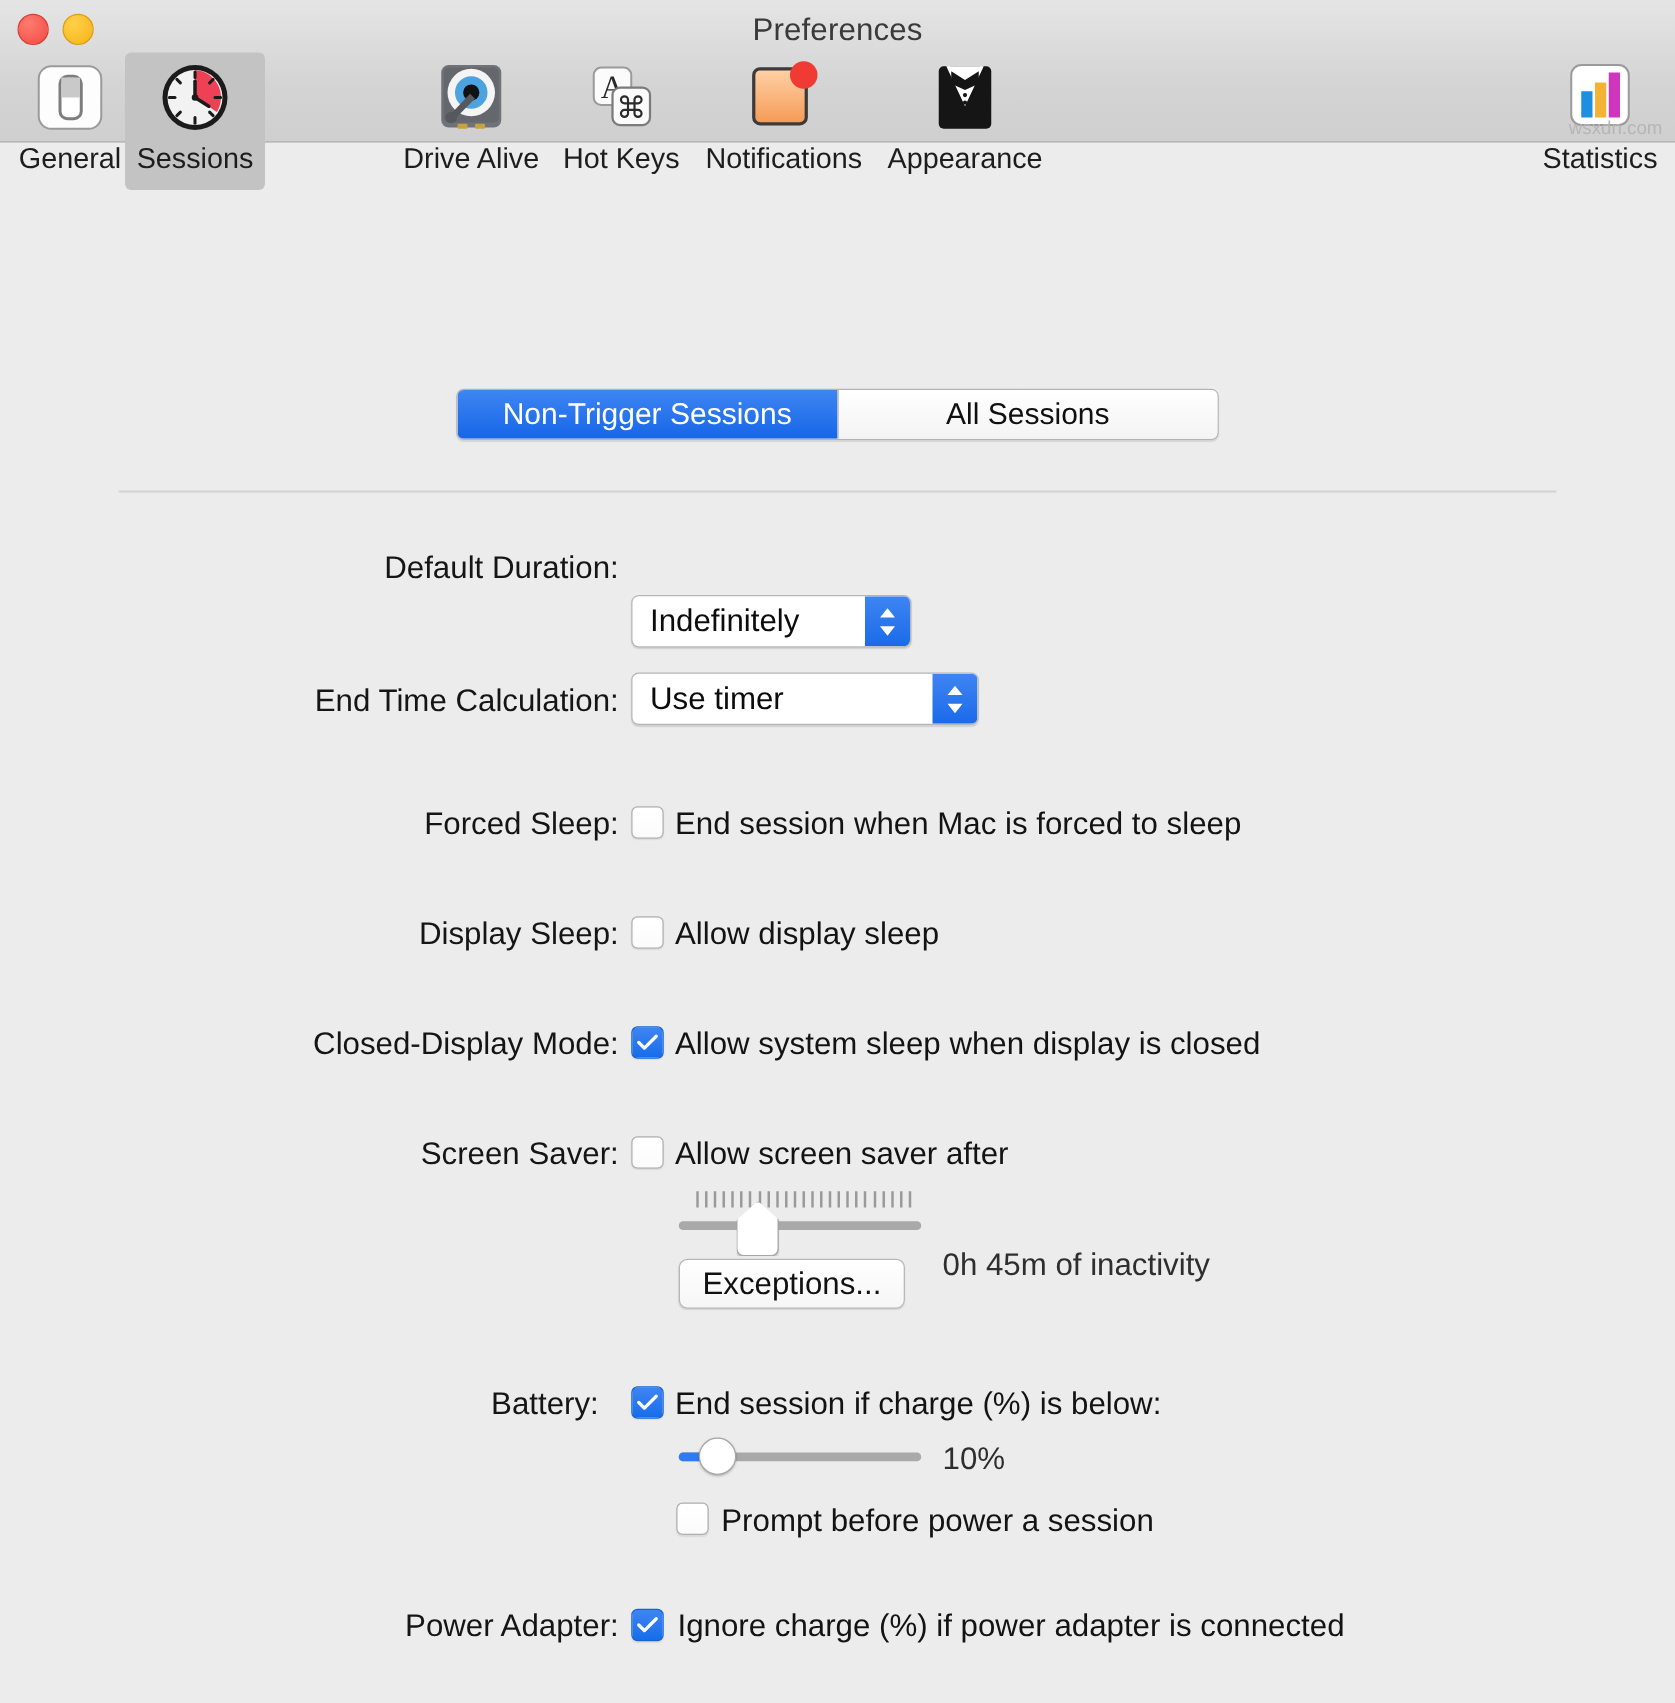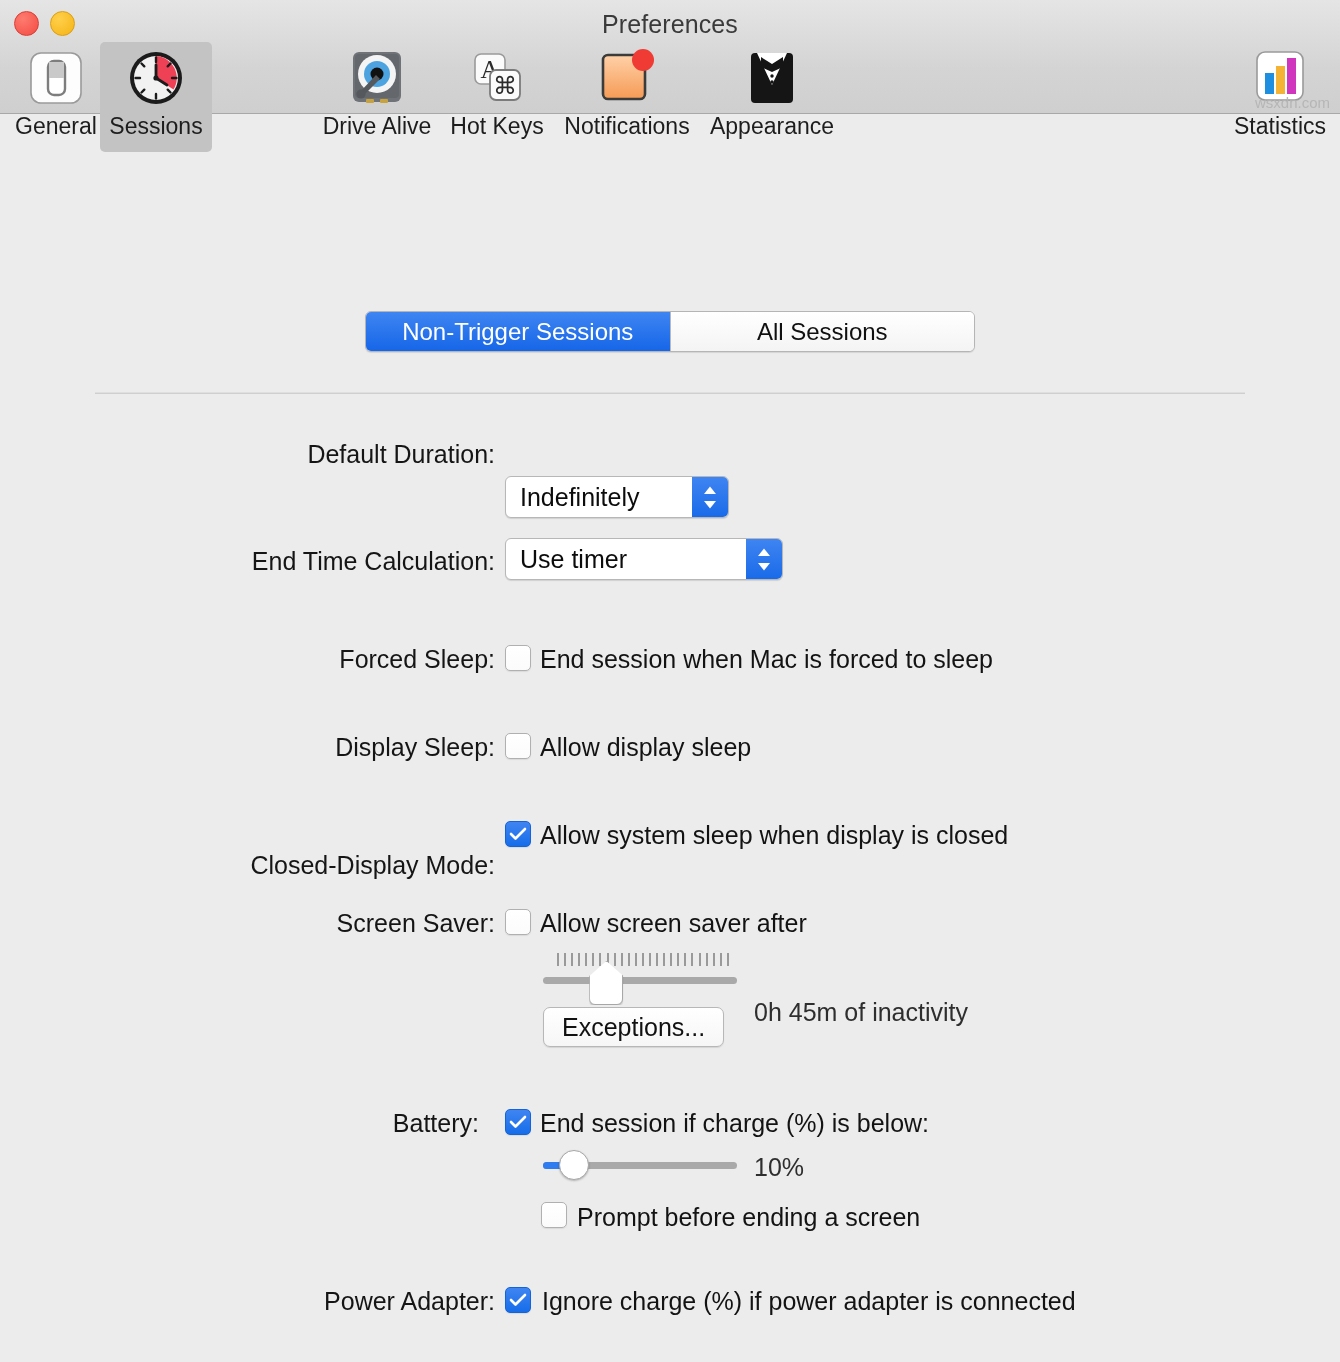--- a/index.html
+++ b/index.html
@@ -432,21 +432,21 @@
     </div>
 
     <div class="rlabel" style="top:533px; right:845px;text-align:center;">Forced Sleep:</div>
     <div class="cb" style="top:531px; left:505px;"></div>
     <div class="cbtext" style="top:533px; left:540px;">End session when Mac is forced to sleep</div>
 
     <div class="rlabel" style="top:621px; right:845px;">Display Sleep:</div>
     <div class="cb" style="top:619px; left:505px;"></div>
     <div class="cbtext" style="top:621px; left:540px;">Allow display sleep</div>
 
-    <div class="rlabel" style="top:739px; right:845px;text-align:right;">Closed-Display Mode:</div>
+    <div class="rlabel" style="top:709px; right:845px;text-align:right;">Closed-Display Mode:</div>
     <div class="cb checked" style="top:707px; left:505px;">
       <svg width="18" height="14" viewBox="0 0 18 14">
           <path d="M2 7 L6.5 11.5 L16 2" stroke="#ffffff" stroke-width="2.6" fill="none" stroke-linecap="round" stroke-linejoin="round"></path>
         </svg>
     </div>
     <div class="cbtext" style="top:709px; left:540px;">Allow system sleep when display is closed</div>
 
     <div class="rlabel" style="top:797px; right:845px;">Screen Saver:</div>
     <div class="cb" style="top:795px; left:505px;"></div>
     <div class="cbtext" style="top:797px; left:540px;">Allow screen saver after</div>
@@ -491,21 +491,21 @@
         </svg>
     </div>
     <div class="cbtext" style="top:997px; left:540px;">End session if charge (%) is below:</div>
 
     <div class="slider-track" style="top:1048px; left:543px; width:194px;"></div>
     <div class="slider-fill" id="bat-fill" style="top: 1048px; left: 543px; width: 31.4px;"></div>
     <div class="thumb-round" id="bat-thumb" style="top: 1036px; left: 559.4px;"></div>
     <div class="svalue" style="top:1041px; left:754px;">10%</div>
 
     <div class="cb" style="top:1088px; left:541px;"></div>
-    <div class="cbtext" style="top:1091px; left:577px;">Prompt before ending a screen</div>
+    <div class="cbtext" style="top:1091px; left:577px;">Prompt before power a session</div>
 
     <div class="rlabel" style="top:1175px; right:845px;">Power Adapter:</div>
     <div class="cb checked" style="top:1173px; left:505px;">
       <svg width="18" height="14" viewBox="0 0 18 14">
           <path d="M2 7 L6.5 11.5 L16 2" stroke="#ffffff" stroke-width="2.6" fill="none" stroke-linecap="round" stroke-linejoin="round"></path>
         </svg>
     </div>
     <div class="cbtext" style="top:1175px; left:542px;">Ignore charge (%) if power adapter is connected</div>
 
     <div class="watermark">wsxdn.com</div>

